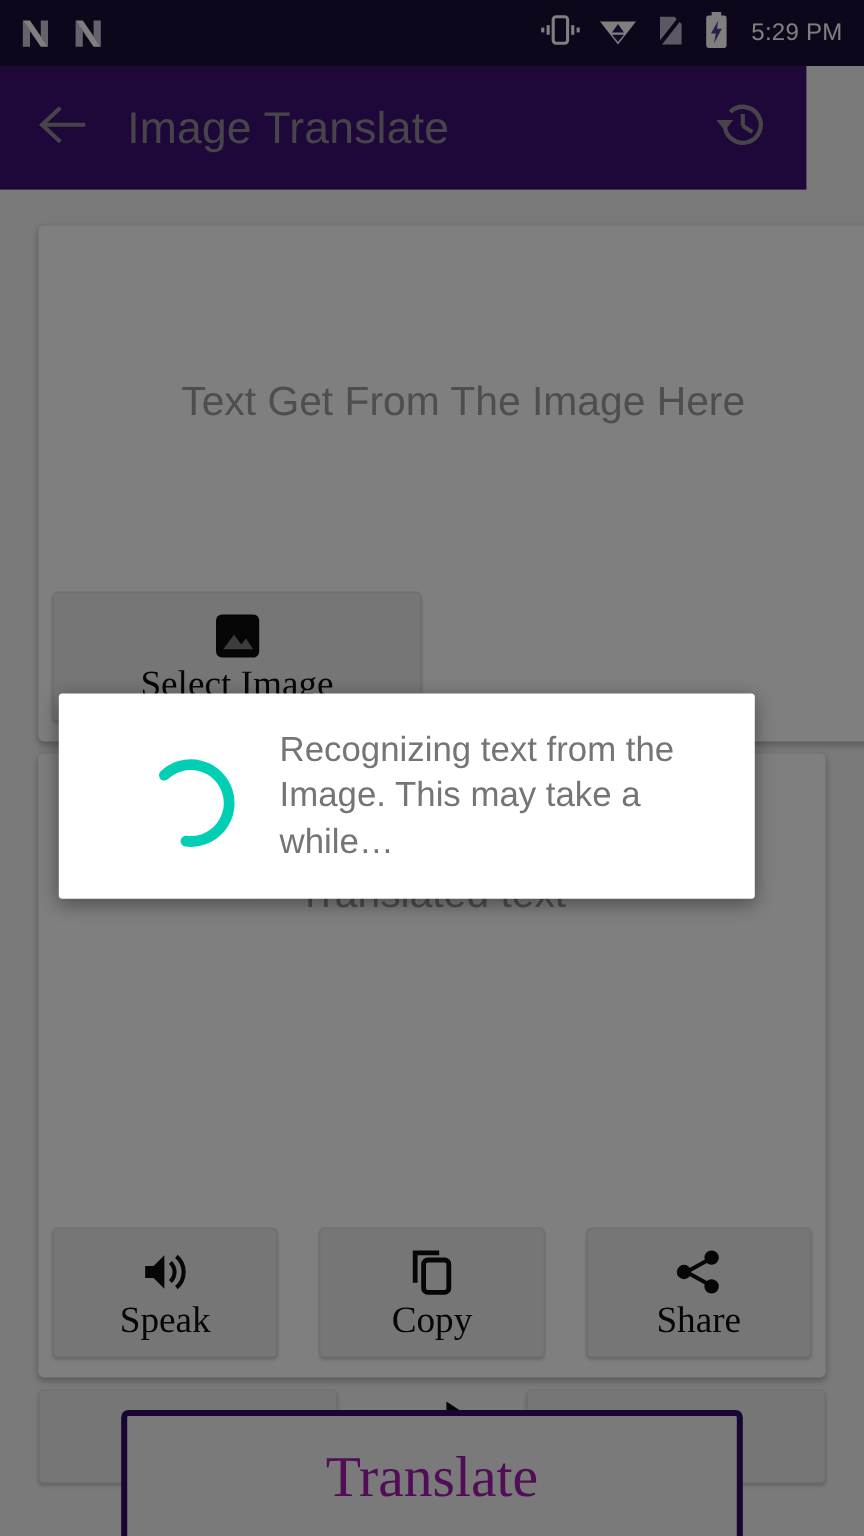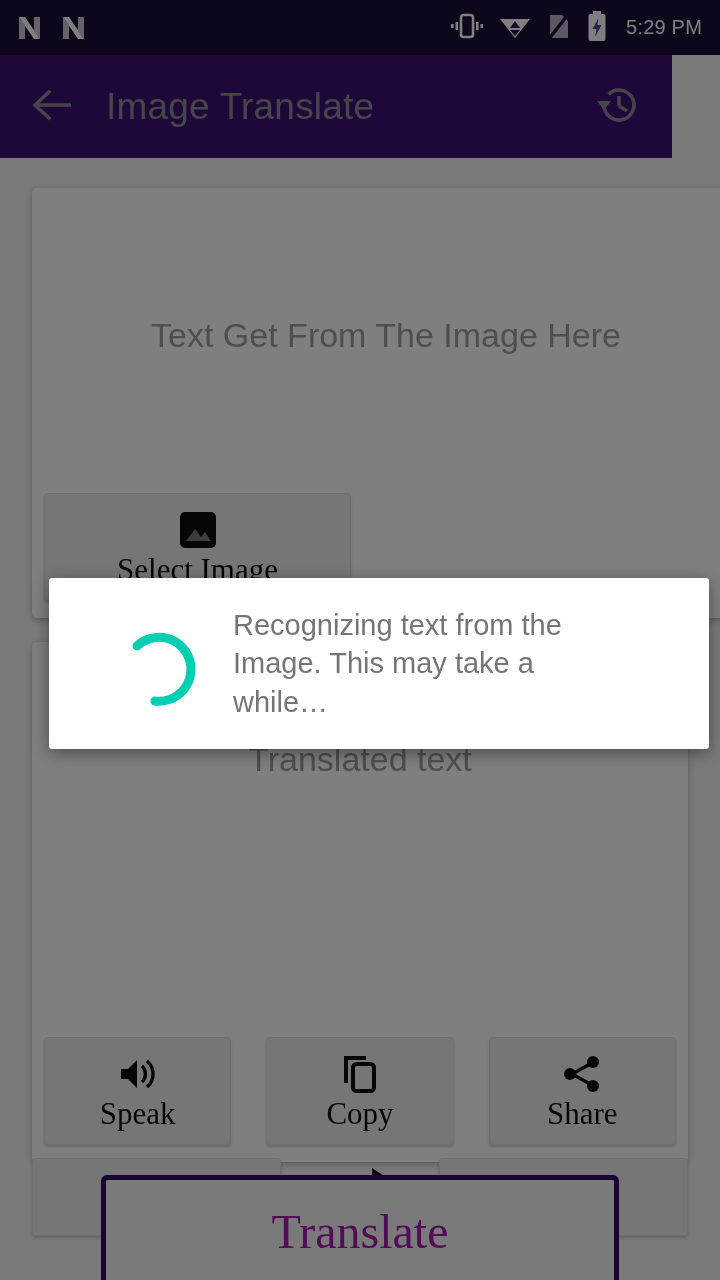--- a/index.html
+++ b/index.html
@@ -92,21 +92,21 @@
   }
 
   .card {
     position: absolute;
     background: #ffffff;
     border-radius: 5px;
     box-shadow: 0 2px 6px rgba(0,0,0,0.28);
   }
 
   #card-source { left: 32px; top: 30px; width: 708px; height: 430px; }
-  #card-target { left: 32px; top: 484px; width: 656px; height: 520px; }
+  #card-target { left: 32px; top: 470px; width: 656px; height: 520px; }
 
   .placeholder-text {
     position: absolute;
     left: 0; width: 100%;
     text-align: center;
     color: #9d9d9d;
     font-size: 34px;
     font-weight: 400;
     font-family: "Liberation Sans", sans-serif;
   }
@@ -199,21 +199,21 @@
   .scrim {
     position: absolute;
     top: 0; left: 0;
     width: 720px; height: 1280px;
     background: rgba(0,0,0,0.5);
     z-index: 20;
   }
   .dialog {
     position: absolute;
     left: 49px; top: 578px;
-    width: 660px; height: 171px;
+    width: 580px; height: 171px;
     background: #ffffff;
     border-radius: 3px;
     box-shadow: 0 4px 16px rgba(0,0,0,0.4);
     display: flex;
     align-items: center;
     z-index: 25;
   }
   .dialog-spinner {
     width: 88px; height: 88px;
     margin-left: 70px;

